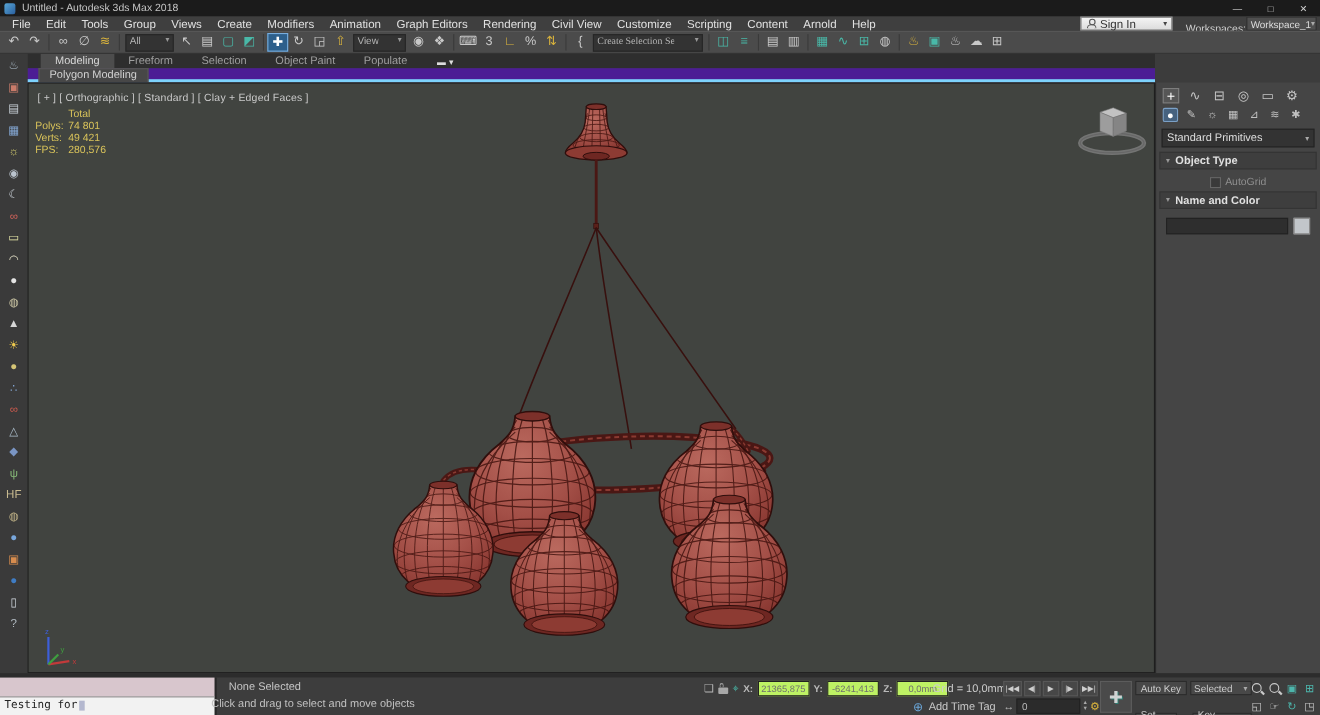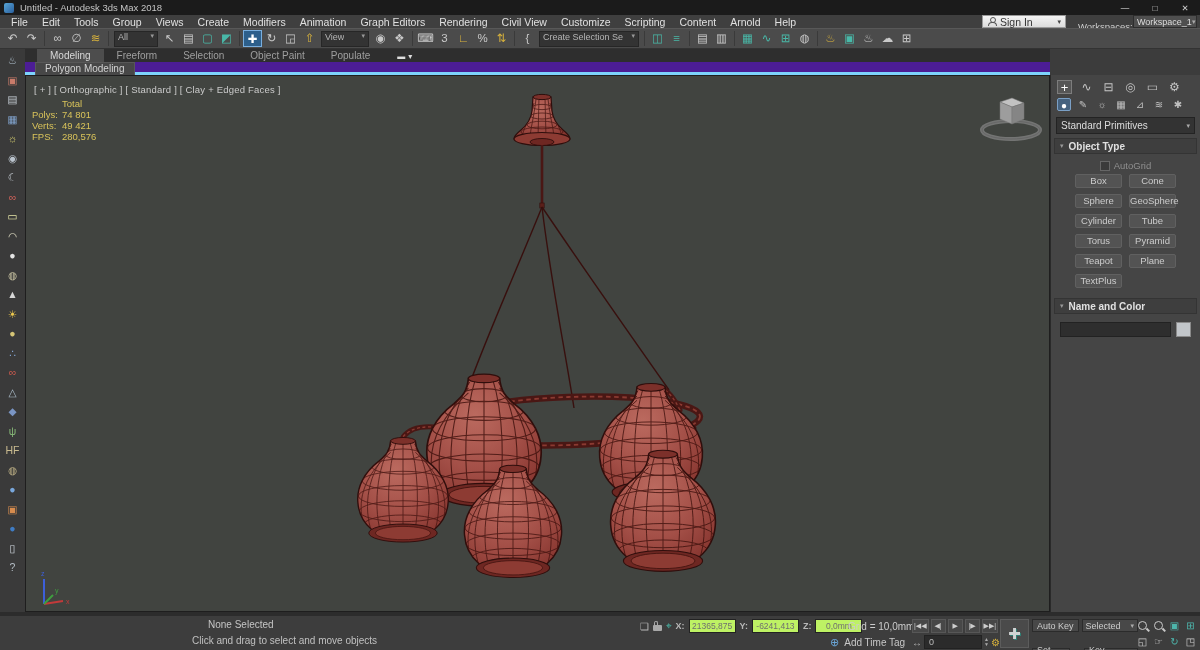--- a/index.html
+++ b/index.html
@@ -170,21 +170,21 @@
     <span class="tbicon">◉</span>
     <span class="tbicon">❖</span>
     <span class="tbsep"></span>
     <span class="tbicon">⌨</span>
     <span class="tbicon">3</span>
     <span class="tbicon" style="color: rgb(217, 179, 60);">∟</span>
     <span class="tbicon">%</span>
     <span class="tbicon" style="color: rgb(217, 179, 60);">⇅</span>
     <span class="tbsep"></span>
     <span class="tbicon">{</span>
-    <span class="tbdd" style="width: 100px;">
+    <span class="tbdd" style="width: 100px; font-family: Liberation Serif, serif;">
       <span class="ddlabel">Create Selection Se</span>
       <span class="ddarrow">▾</span>
     </span>
     <span class="tbsep"></span>
     <span class="tbicon" style="color: rgb(73, 184, 168);">◫</span>
     <span class="tbicon" style="color: rgb(73, 184, 168);">≡</span>
     <span class="tbsep"></span>
     <span class="tbicon">▤</span>
     <span class="tbicon">▥</span>
     <span class="tbsep"></span>
@@ -398,45 +398,39 @@
     <span>Standard Primitives</span>
     <span class="dar">▾</span>
   </div>
   <div class="rollhead">
     <span>Object Type</span>
   </div>
   <div class="autogrid">
     <span class="cbx"></span>
     <span>AutoGrid</span>
   </div>
-  <div class="objgrid" id="objtype-grid">
-      <span class="objbtn">Box</span>
-      <span class="objbtn">Cone</span>
-      <span class="objbtn">Sphere</span>
-      <span class="objbtn">GeoSphere</span>
-      <span class="objbtn">Cylinder</span>
-      <span class="objbtn">Tube</span>
-      <span class="objbtn">Torus</span>
-      <span class="objbtn">Pyramid</span>
-      <span class="objbtn">Teapot</span>
-      <span class="objbtn">Plane</span>
-      <span class="objbtn">TextPlus</span>
-    </div>
   <div class="rollhead">
     <span>Name and Color</span>
   </div>
   <div class="namerow">
     <span class="nameinput"></span>
     <span class="swatch"></span>
   </div>
 </div>
 
 <div class="trackstrip"></div>
 
 <div class="statusbar">
+  <div class="listener">
+    <div class="lpink"></div>
+    <div class="lwhite">
+      <span>Testing for</span>
+      <span class="cursor"></span>
+    </div>
+  </div>
   <div class="selstatus">None Selected</div>
   <div class="promptline">Click and drag to select and move objects</div>
 
   <div class="coordbar">
     <span class="sicon">❏</span>
     <span class="lockicon"></span>
     <span class="sicon" style="color:#49b8a8">⌖</span>
     <span class="clbl">X:</span>
     <span class="cfield">21365,875</span>
     <span class="clbl">Y:</span>

